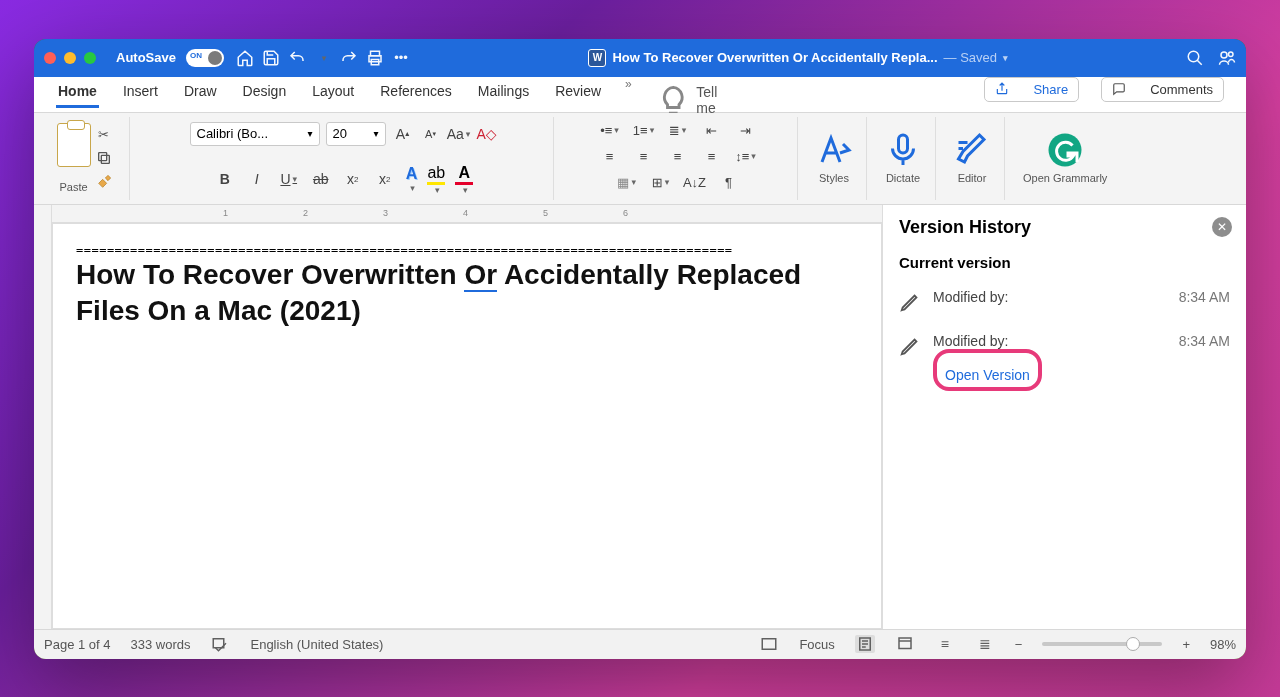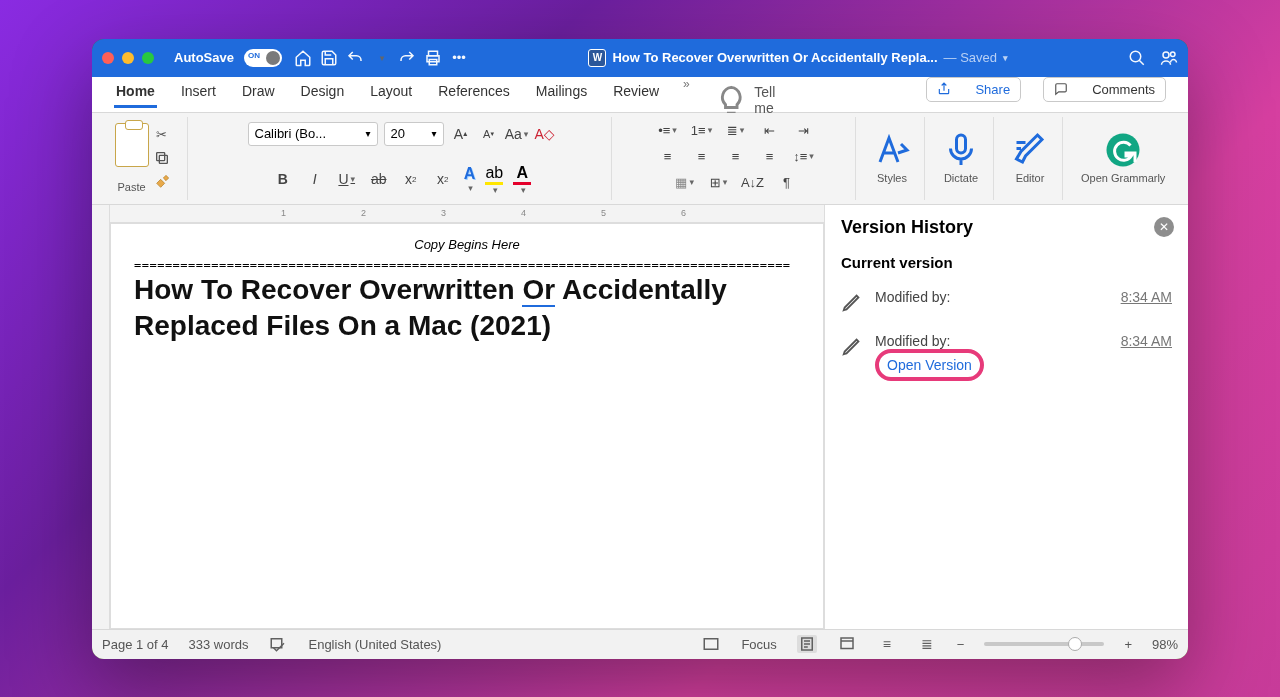--- a/index.html
+++ b/index.html
@@ -1,18 +1,18 @@
 <!DOCTYPE html>
 <html><head>
 <meta charset="utf-8">
 <style>
 * { box-sizing: border-box; margin: 0; padding: 0; }
 html, body { width: 1280px; height: 697px; overflow: hidden; font-family: -apple-system, "Segoe UI", Arial, sans-serif; }
 body { background: linear-gradient(135deg, #8a2be2 0%, #6b1f9e 30%, #d63fa0 70%, #c73b99 100%); display: flex; align-items: center; justify-content: center; }
-.window { width: 1096px; height: 620px; background: #4d7c0f; border-radius: 12px; box-shadow: 0 30px 80px rgba(0,0,0,.35); display: flex; flex-direction: column; overflow: hidden; }
+.window { width: 1212px; height: 620px; background: #4d7c0f; border-radius: 12px; box-shadow: 0 30px 80px rgba(0,0,0,.35); display: flex; flex-direction: column; overflow: hidden; }
 
 
 .titlebar { height: 38px; background: #1f6bdc; display: flex; align-items: center; color: #fff; font-size: 13px; padding: 0 10px; gap: 8px; }
 .traffic { display: flex; gap: 8px; margin-right: 12px; }
 .dot { width: 12px; height: 12px; border-radius: 50%; }
 .dot.r { background: #ff5f57; } .dot.y { background: #febc2e; } .dot.g { background: #28c840; }
 .autosave-lbl { font-weight: 600; }
 .toggle { width: 38px; height: 18px; border-radius: 10px; background: #fff; position: relative; margin: 0 4px 0 2px; }
 .toggle::after { content:""; position: absolute; right: 2px; top: 2px; width: 14px; height: 14px; border-radius: 50%; background: #7a7a7a; }
 .toggle .on { position: absolute; left: 4px; top: 2px; font-size: 8px; color: #1f6bdc; font-weight: 700; }
@@ -74,22 +74,22 @@
 .h1 .or { border-bottom: 2px solid #1f6bdc; }
 
 
 .vpane { width: 364px; background: #fff; border-left:1px solid #ddd; padding: 12px 16px; position:relative; }
 .vpane h2 { font-size: 18px; font-weight: 700; margin-bottom: 16px; }
 .vpane .close { position:absolute; top:12px; right:14px; width:20px; height:20px; border-radius:50%; background:#8d8d8d; color:#fff; display:flex; align-items:center; justify-content:center; font-size:12px; }
 .vpane h3 { font-size: 15px; font-weight: 700; margin: 10px 0 8px; }
 .ver { display:flex; align-items:flex-start; gap: 12px; padding: 10px 0; }
 .ver .pen { width:22px; height:22px; color:#555; flex-shrink:0; margin-top:2px; }
 .ver .meta { flex:1; font-size: 14px; color:#444; }
-.ver .time { font-size: 14px; color:#777;text-decoration:underline; }
-.openv { display:inline-block; color:#1f6bdc; font-size: 14px; }
+.ver .time { font-size: 14px; color:#777; }
+.openv { display:inline-block; margin-top: 10px; color:#1f6bdc; font-size: 14px; }
 .highlight { border: 4px solid #e73a7a; border-radius: 16px; padding: 4px 8px; display:inline-block; }
 
 
 .status { height: 30px; background: #f2f2f2; border-top:1px solid #d8d8d8; display:flex; align-items:center; padding: 4px 10px; font-size:13px; color:#555; gap: 20px; }
 .status .spacer { flex:1; }
 .status .ic { width:20px; height:18px; color:#606060; }
 .slider { width: 120px; height: 4px; background:#c8c8c8; border-radius:2px; position:relative; }
 .slider .thumb { position:absolute; top:-5px; left:70%; width:14px; height:14px; border-radius:50%; background:#fff; border:1px solid #aaa; }
 
 svg { width: 100%; height: 100%; }
@@ -322,21 +322,20 @@
       <div class="ruler-h">
         <span style="width:100px"></span>
         <span class="tick">1</span>
         <span class="tick">2</span>
         <span class="tick">3</span>
         <span class="tick">4</span>
         <span class="tick">5</span>
         <span class="tick">6</span>
       </div>
       <div class="page">
-        <div class="copy">Copy Begins Here</div>
         <div class="hr-eq">=====================================================================================</div>
         <div class="h1">
           <span>How To Recover Overwritten </span><span class="or">Or</span><span> Accidentally Replaced Files On a Mac (2021)</span>
         </div>
       </div>
     </div>
 
     <div class="vpane">
       <div class="close">✕</div>
       <h2>Version History</h2>

